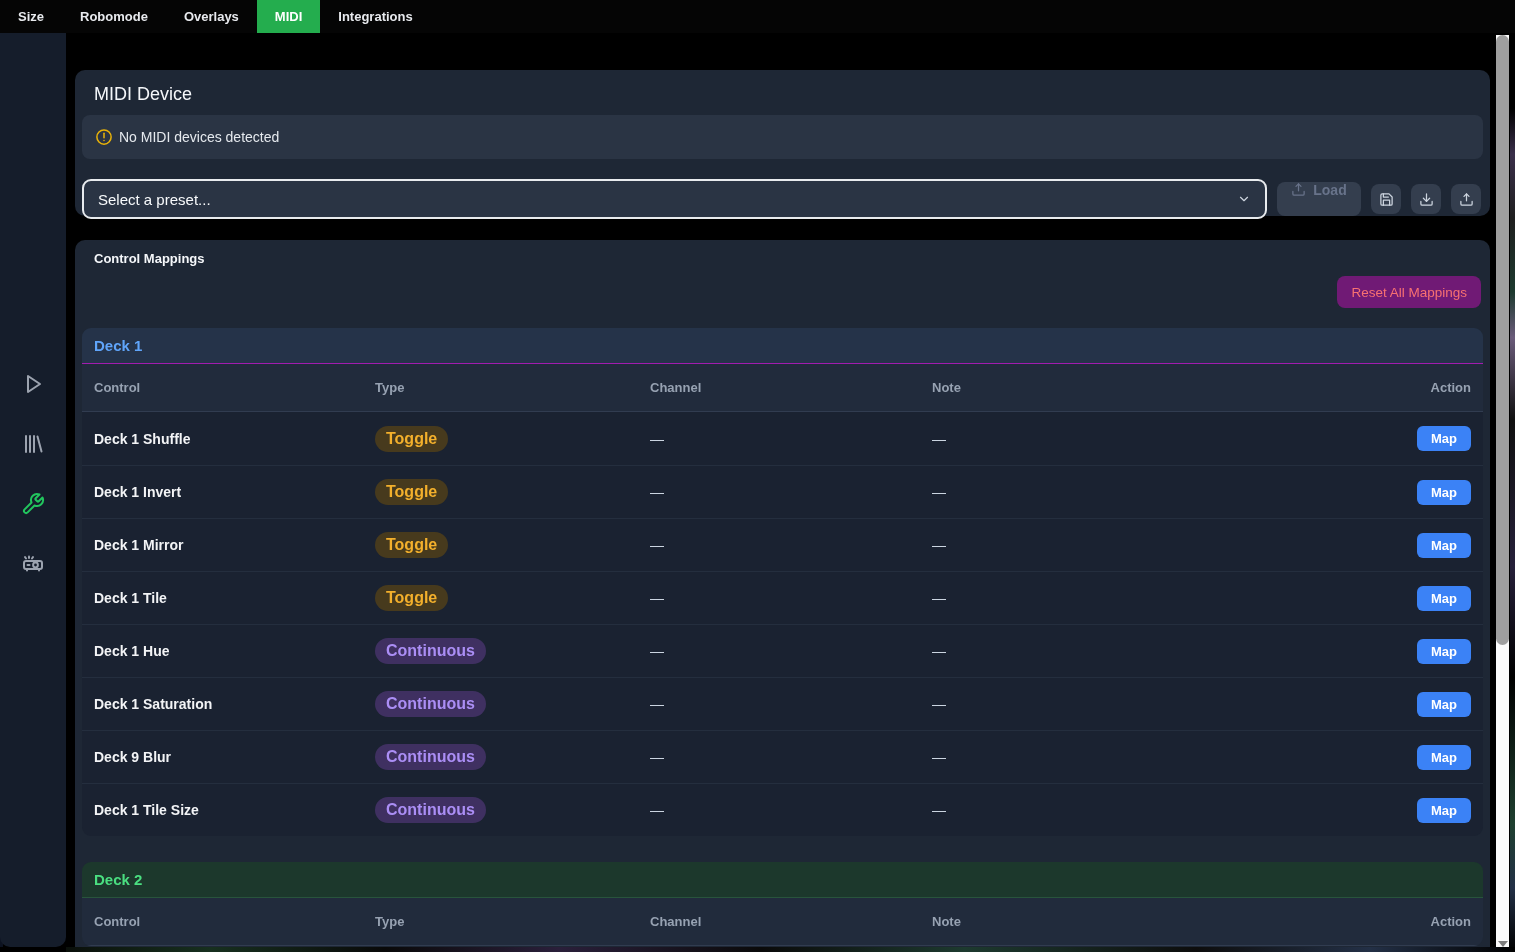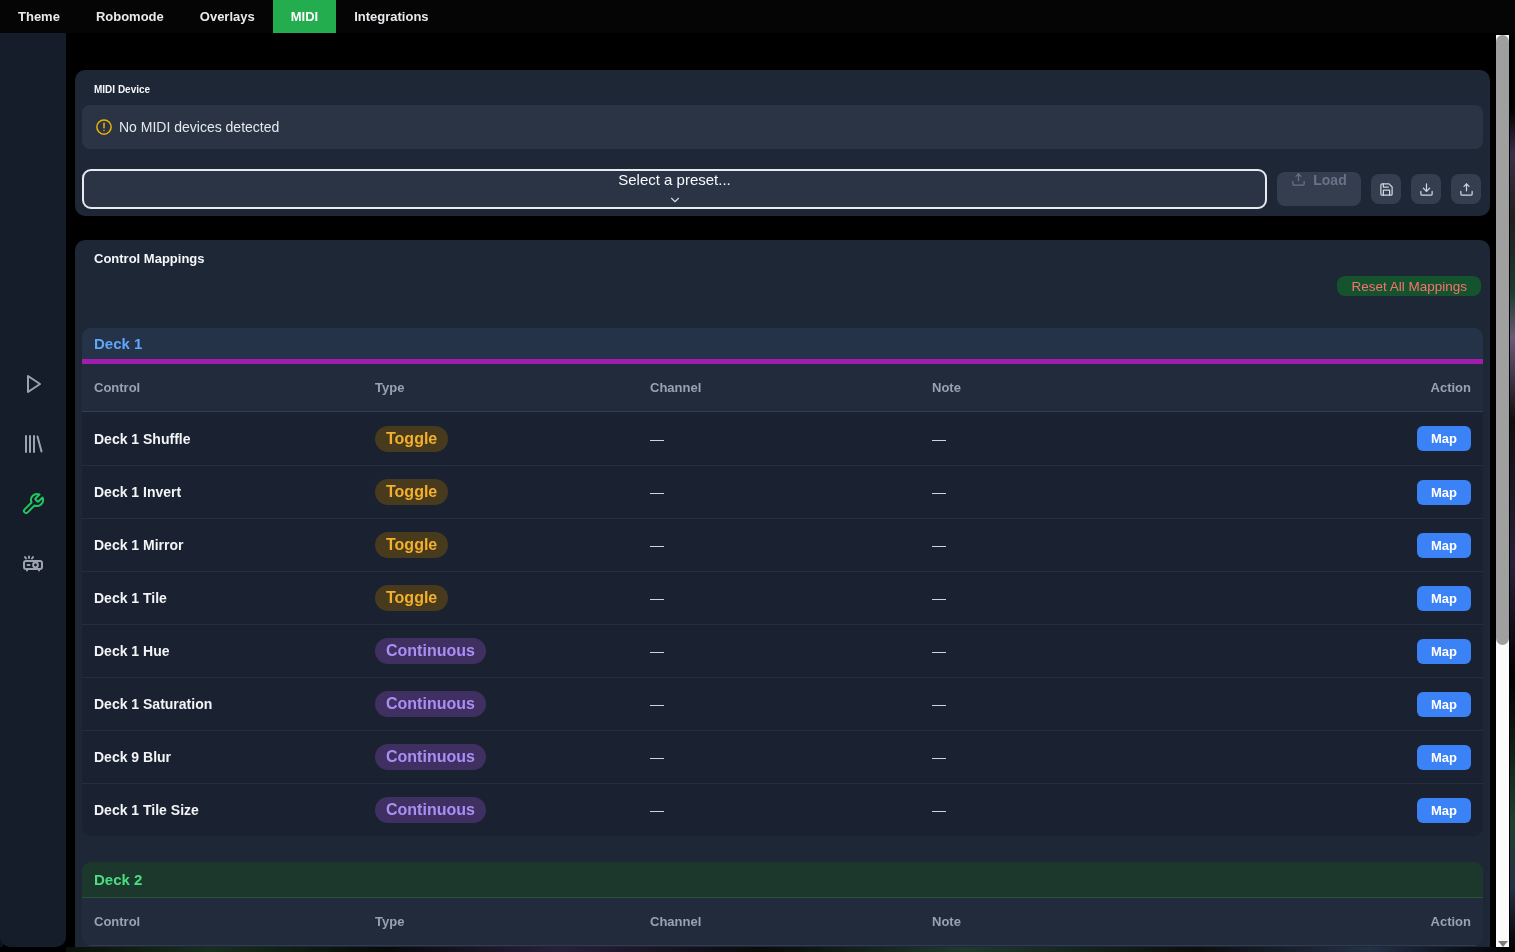--- a/index.html
+++ b/index.html
@@ -35,61 +35,61 @@
   .side-icon.active svg { stroke: var(--wrench-green,#22c55e); }
 
   
   .panel {
     position:absolute; left:75px; width:1415px;
     background:#1e2735; border-radius:10px;
   }
   .panel-midi { top:70px; height:146px; padding:8px 7px; }
   .panel-cm   { top:240px; height:707px; border-radius:10px 10px 0 0; }
 
-  .panel-title { color:#f5f7fa; font-size:10px; font-weight:700; margin:6px 12px 10px; }
+  .panel-title { color:#f5f7fa; font-size:18px; font-weight:400; margin:6px 12px 10px; }
 
   .alert {
     height:44px; background:#2a3444; border-radius:8px;
     display:flex; align-items:center; gap:6px; padding:8px 13px;
     color:#e5e9ee; font-size:14px;
   }
 
   .preset-row { margin-top:20px; display:flex; align-items:center; gap:10px; }
   .preset-select {
     width:1185px; height:40px; background:#2a3444;
     border:2px solid #e8ebee; border-radius:9px;
     display:flex; align-items:center; justify-content:space-between;
-    padding:0 14px; color:#f8fafc; font-size:15px; cursor:pointer;flex-direction:column;
+    padding:0 14px; color:#f8fafc; font-size:15px; cursor:pointer;
   }
   .btn-load {
     width:84px; height:34px; border-radius:8px; background:#343e4e;
     border:none; color:#68738a; font-size:14px; font-weight:600;
     display:flex; align-items:flex-start; justify-content:center; gap:7px;
     font-family:inherit; cursor:default;
   }
   .icon-btn {
     width:30px; height:30px; border-radius:8px; background:#343e4e; border:none;
     display:grid; place-items:center; cursor:pointer;
   }
   .icon-btn svg, .btn-load svg { stroke:#cdd5df; }
   .btn-load svg { stroke:#68738a; }
 
   
   .cm-head { position:relative; height:88px; }
   .cm-title { position:absolute; top:11px; left:19px; color:#f5f7fa; font-size:13px; font-weight:700; }
   .btn-reset {
-    position:absolute; top:36px; right:9px; height:20px; padding:0 14px;
-    background:#14532d; color:var(--reset-red,#f87171);
+    position:absolute; top:36px; right:9px; height:32px; padding:0 14px;
+    background:#701a75; color:var(--reset-red,#f87171);
     border:none; border-radius:8px; font-size:13.5px; font-family:inherit; cursor:pointer;
   }
   .decks { position:absolute; top:88px; left:7px; right:7px; }
   .deck { border-radius:9px; overflow:hidden; margin-bottom:26px; }
   .deck-header { height:36px; display:flex; align-items:center; padding:0 12px;
     font-size:15px; font-weight:700; }
-  .deck-blue .deck-header { background:#253349; color:var(--deck1-accent,#60a5fa); border-bottom:5px solid #a21caf; }
+  .deck-blue .deck-header { background:#253349; color:var(--deck1-accent,#60a5fa); border-bottom:1px solid #a21caf; }
   .deck-green .deck-header { background:#1c382c; color:var(--deck2-accent,#4ade80); border-bottom:1px solid #28543c; }
 
   .trow {
     display:grid; grid-template-columns:281px 275px 282px 1fr 96px;
     align-items:center; padding:0 12px;
   }
   .thead { height:48px; background:#212b3c; color:#97a2b2; font-size:13px; font-weight:600;
     border-bottom:1px solid #313c50; }
   .thead .c4 { justify-self:end; }
   .row { height:53px; background:#1a2231; }
@@ -122,21 +122,21 @@
       #0a0a0a 48%,#1d3a2f 62%,#0d0d0d 78%,#233046 90%,#000); }
 
   svg { fill:none; stroke-width:2; stroke-linecap:round; stroke-linejoin:round; }
 </style>
 </head>
 <body>
 
 <div class="stage">
 
   <nav class="topnav">
-    <div class="tab">Theme</div>
+    <div class="tab">Size</div>
     <div class="tab">Robomode</div>
     <div class="tab">Overlays</div>
     <div class="tab active">MIDI</div>
     <div class="tab">Integrations</div>
   </nav>
 
   <div class="left-glow"></div>
 
   <aside class="sidebar">
     <div class="side-icon">

